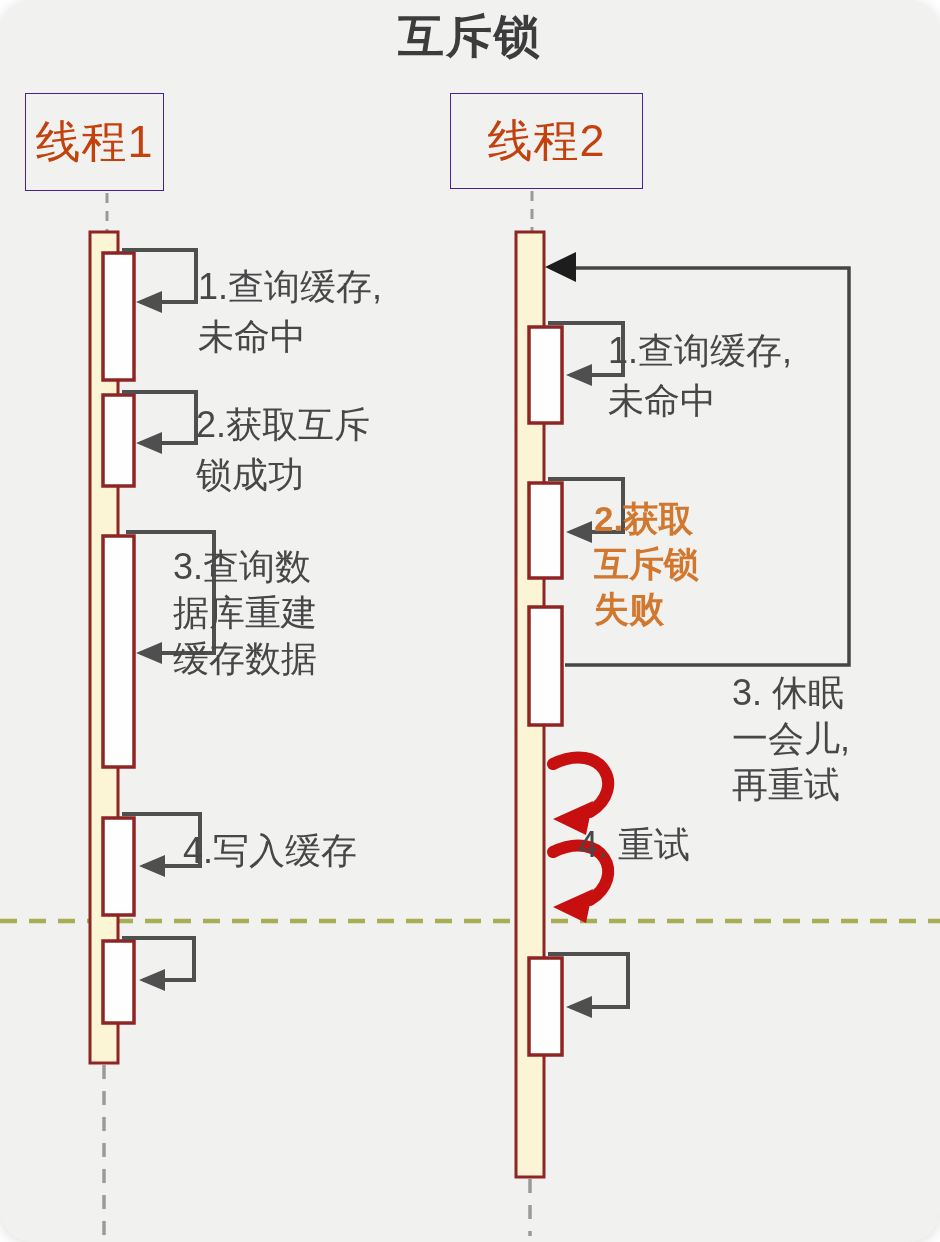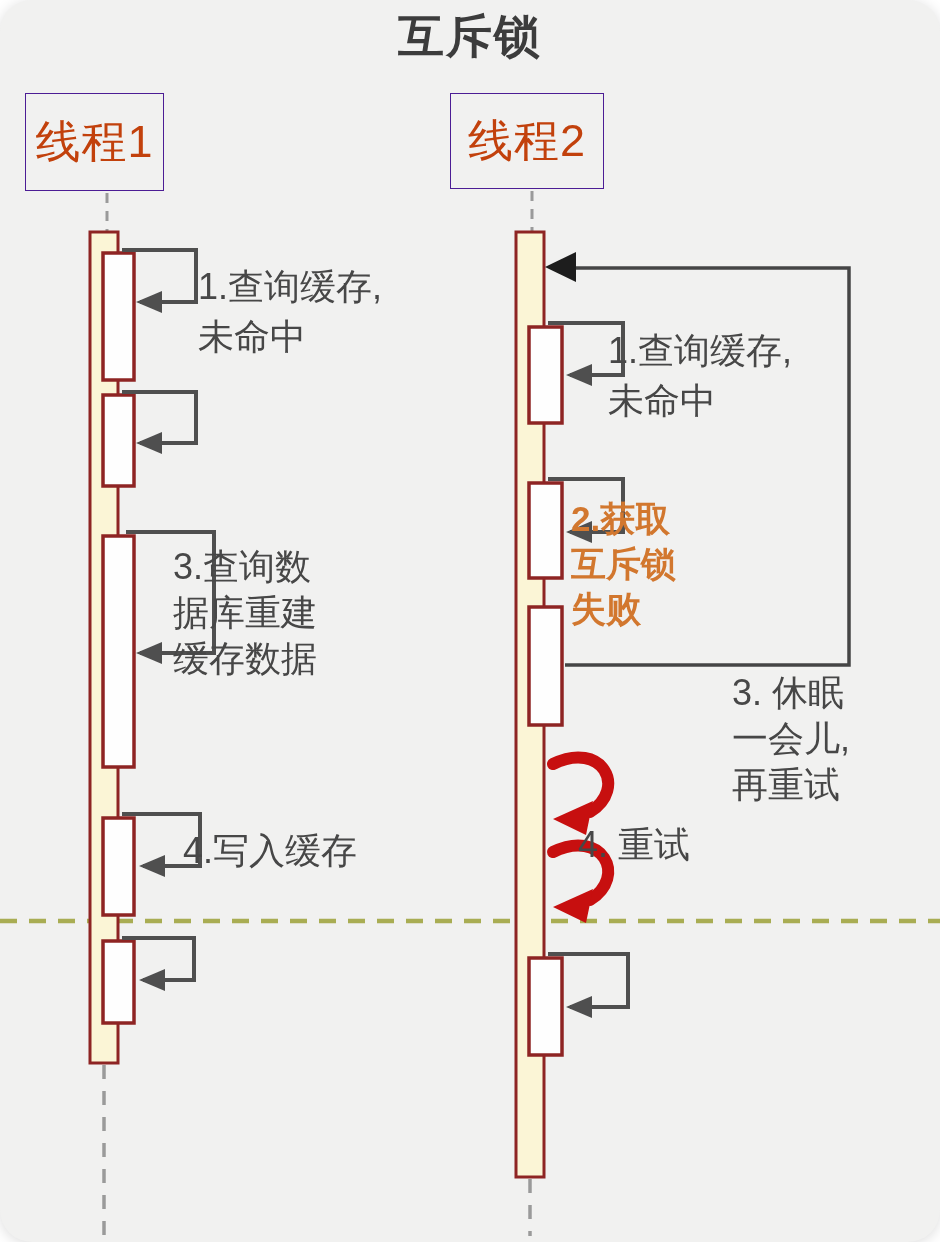--- a/index.html
+++ b/index.html
@@ -29,21 +29,21 @@
 </head>
 <body>
 
 <div class="canvas">
 
   <div class="abs title">互斥锁</div>
 
   <div class="abs thread-box" style="left:25px;top:93px;width:139px;height:98px;">
     <span>线程1</span>
   </div>
-  <div class="abs thread-box" style="left:450px;top:93px;width:154px;height:96px;">
+  <div class="abs thread-box" style="left:450px;top:93px;width:193px;height:96px;">
     <span>线程2</span>
   </div>
 
   <svg class="abs svg-layer" viewBox="0 0 940 1242">
 
     <line x1="107" y1="193" x2="107" y2="231" stroke="#9a9a9a" stroke-width="3" stroke-dasharray="10 8"></line>
     <line x1="532" y1="191" x2="532" y2="231" stroke="#9a9a9a" stroke-width="3" stroke-dasharray="10 8"></line>
     <line x1="104" y1="1065" x2="104" y2="1240" stroke="#9a9a9a" stroke-width="3.5" stroke-dasharray="14 12"></line>
     <line x1="530" y1="1179" x2="530" y2="1236" stroke="#9a9a9a" stroke-width="3.5" stroke-dasharray="14 12"></line>
 
@@ -97,28 +97,30 @@
       <polygon points="553,819 593,801 586,835" fill="#c70f0f"></polygon>
     </g>
     <g transform="translate(0,88)">
       <path d="M 553 764 C 602 740, 628 788, 590 812" fill="none" stroke="#c70f0f" stroke-width="12" stroke-linecap="round"></path>
       <polygon points="553,819 593,801 586,835" fill="#c70f0f"></polygon>
     </g>
   </svg>
 
   <div class="abs step-label" style="left:198px;top:262px;">1.查询缓存,
 未命中</div>
+  <div class="abs step-label" style="left:196px;top:400px;">2.获取互斥
+锁成功</div>
   <div class="abs step-label tight" style="left:173px;top:544px;">3.查询数
 据库重建
 缓存数据</div>
   <div class="abs step-label" style="left:183px;top:826px;">4.写入缓存</div>
 
   <div class="abs step-label" style="left:608px;top:326px;">1.查询缓存,
 未命中</div>
-  <div class="abs step-label highlight" style="left:571px;top:496px;">2.获取
+  <div class="abs step-label highlight" style="left:594px;top:496px;">2.获取
 互斥锁
 失败</div>
   <div class="abs step-label tight" style="left:732px;top:670px;">3. 休眠
 一会儿,
 再重试</div>
   <div class="abs step-label" style="left:578px;top:820px;">4. 重试</div>
 
 </div>
 
 </body></html>

